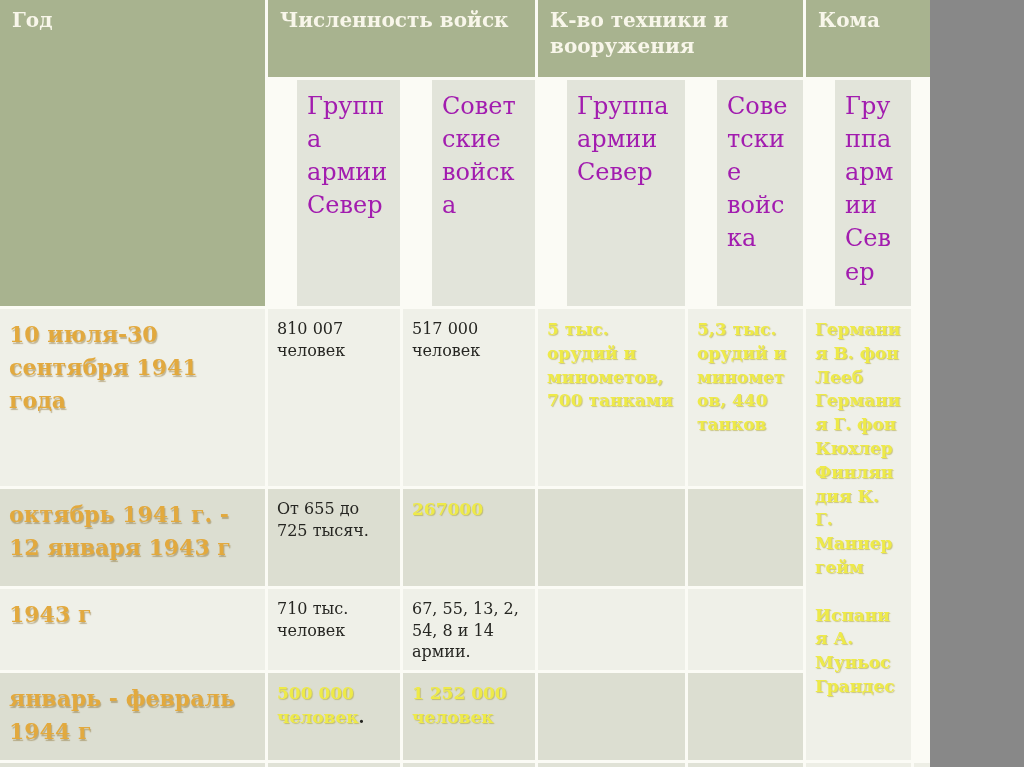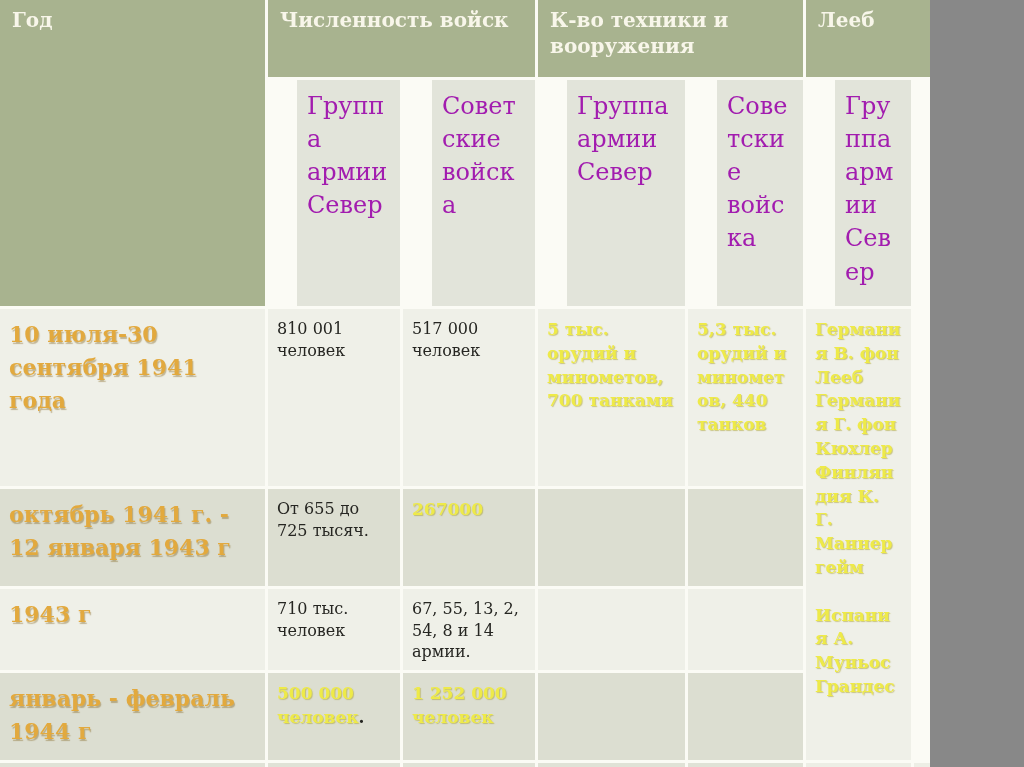--- a/index.html
+++ b/index.html
@@ -92,31 +92,31 @@
 </style>
 </head>
 <body>
 
 <div class="slide">
   <div class="table">
 
     <div class="cell bg-green c-corner hdr-text">Год</div>
     <div class="cell bg-green c-gh-troops hdr-text">Численность войск</div>
     <div class="cell bg-green c-gh-equip hdr-text">К-во техники и вооружения</div>
-    <div class="cell bg-green c-gh-cmd hdr-text">Лееб</div>
+    <div class="cell bg-green c-gh-cmd hdr-text">Кома</div>
 
     <div class="cell bg-sub r-sub col2 sub-text">Группа армии Север</div>
     <div class="cell bg-sub r-sub col3 sub-text">Советские войска</div>
     <div class="cell bg-sub r-sub col4 sub-text">Группа армии Север</div>
     <div class="cell bg-sub r-sub col5 sub-text">Советские войска</div>
     <div class="cell bg-sub r-sub col6 sub-text">Группа армии Север</div>
     <div class="cell bg-sub r-sub col7 sub-text">Советские войска</div>
 
     <div class="cell bg-light r1 col1 period-text">10 июля-30 сентября 1941 года</div>
-    <div class="cell bg-light r1 col2 black-text">810 001 человек</div>
+    <div class="cell bg-light r1 col2 black-text">810 007 человек</div>
     <div class="cell bg-light r1 col3 black-text">517 000 человек</div>
     <div class="cell bg-light r1 col4 yellow-text">5 тыс. орудий и минометов, 700 танками</div>
     <div class="cell bg-light r1 col5 yellow-text">5,3 тыс. орудий и минометов, 440 танков</div>
 
     <div class="cell bg-light c-cmd-north yellow-text">Германия В. фон Лееб Германия Г. фон Кюхлер Финляндия К. Г. Маннергейм
  Испания А. Муньос Грандес</div>
 
     <div class="cell bg-dark r2 col1 period-text">октябрь 1941 г. - 12 января 1943 г</div>
     <div class="cell bg-dark r2 col2 black-text">От 655 до 725 тысяч.</div>
     <div class="cell bg-dark r2 col3 yellow-text">267000</div>

